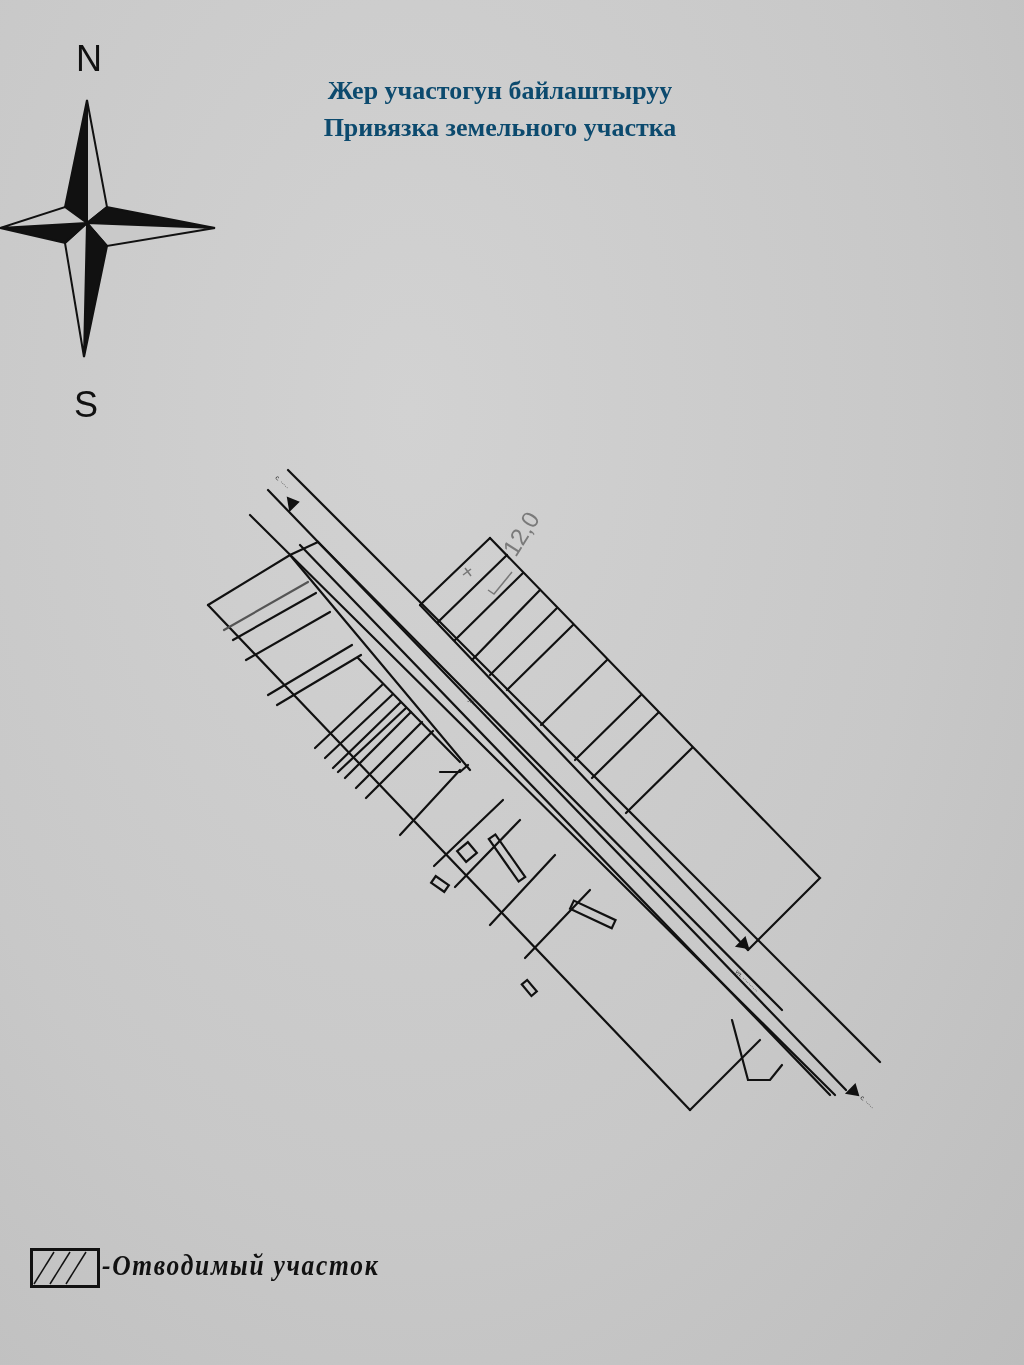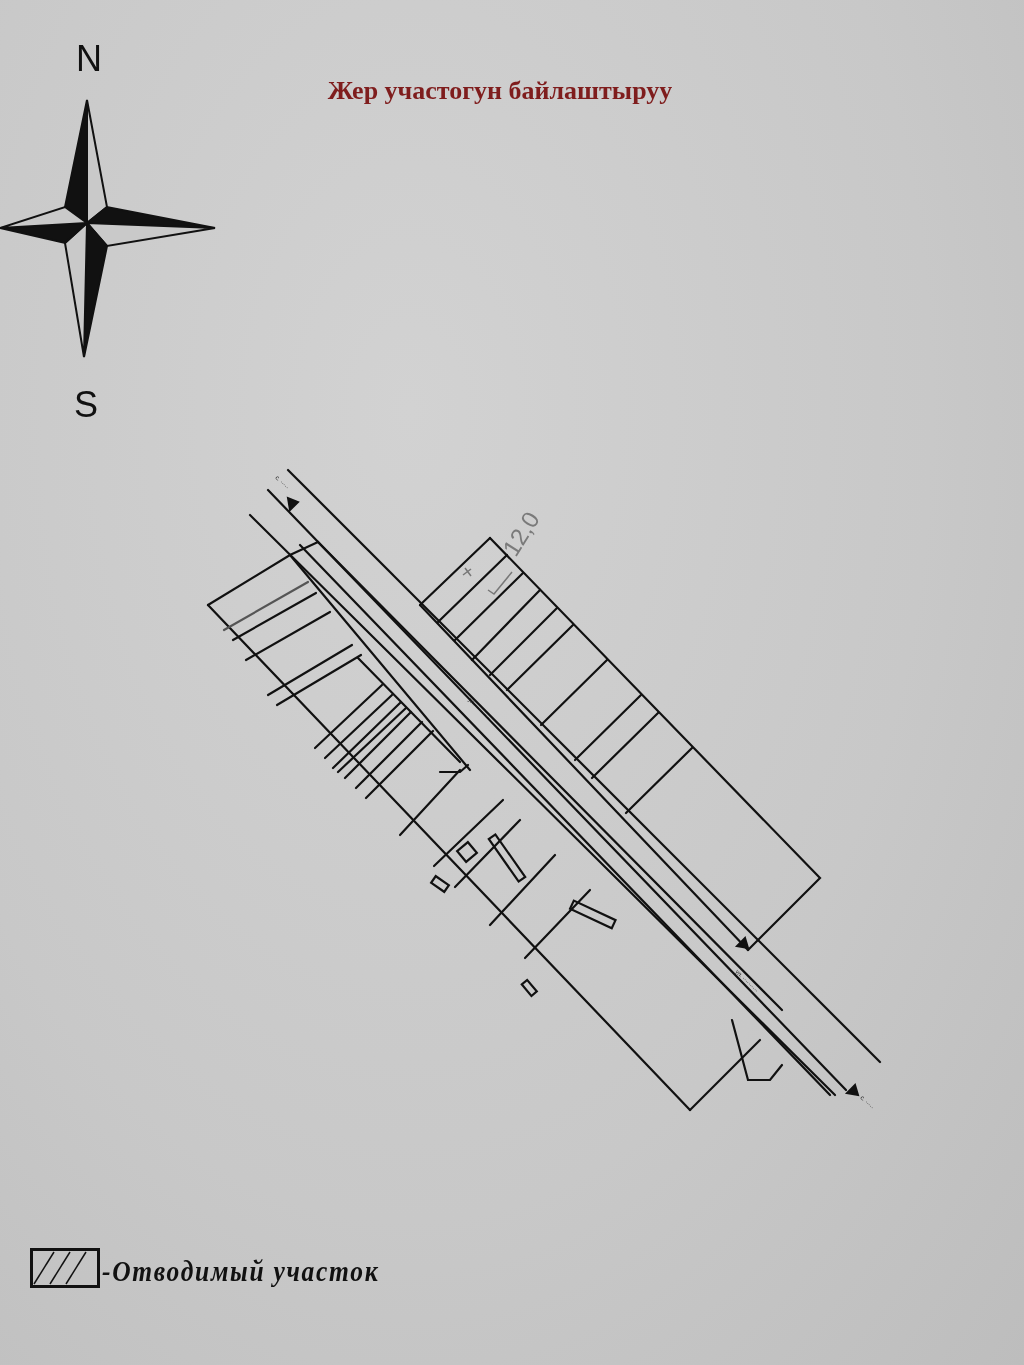--- a/index.html
+++ b/index.html
@@ -4,51 +4,52 @@
   <style>
     html, body { margin: 0; padding: 0; }
     body {
       width: 1024px; height: 1365px; position: relative; overflow: hidden;
       background: #c9c9c9;
       background-image: radial-gradient(ellipse at 40% 30%, #d2d2d2 0%, #c8c8c8 60%, #bdbdbd 100%);
       font-family: "Liberation Serif", serif;
     }
     .title-block {
       position: absolute; left: 180px; top: 72px; width: 640px;
-      text-align: center; color: #7f1d1d; font-weight: bold;
+      text-align: center; color: #0c4a6e; font-weight: bold;
       font-family: "Liberation Serif", serif; font-size: 26px; line-height: 37px;
     }
     .title-line { display: block; }
     .compass-label {
       position: absolute; font-family: "Liberation Sans", sans-serif;
       font-size: 36px; color: #111;
     }
     .compass-n { left: 76px; top: 38px; }
     .compass-s { left: 74px; top: 384px; }
     svg.compass { position: absolute; left: 0; top: 95px; }
     svg.plan { position: absolute; left: 0; top: 0; }
     .legend {
-      position: absolute; left: 30px; top: 1248px; display: flex; align-items: flex-end;
+      position: absolute; left: 30px; top: 1248px; display: flex; align-items: flex-start;
     }
     .legend-swatch { width: 70px; height: 40px; }
     .legend-label {
       font-family: "Liberation Serif", serif; font-style: italic; font-weight: bold;
       font-size: 30px; color: #111; letter-spacing: 2px; margin-left: 2px;
       transform: scaleX(0.85); transform-origin: left center;
     }
     .handnote {
       position: absolute; left: 498px; top: 520px; font-family: "Liberation Sans", sans-serif;
       font-size: 24px; color: #7a7a7a; transform: rotate(-58deg);
     }
   </style>
 </head>
 <body>
 
 <div class="title-block">
   <span class="title-line">Жер участогун байлаштыруу</span>
+  <span class="title-line">Привязка земельного участка</span>
 </div>
 
 <div class="compass-label compass-n">N</div>
 <svg class="compass" width="220" height="270" viewBox="0 0 220 270">
 
   <g stroke="#111" stroke-width="2" stroke-linejoin="miter">
 
     <polygon points="87,5 65,112 87,128" fill="#111"></polygon>
     <polygon points="87,5 107,112 87,128" fill="#c9c9c9"></polygon>
 

